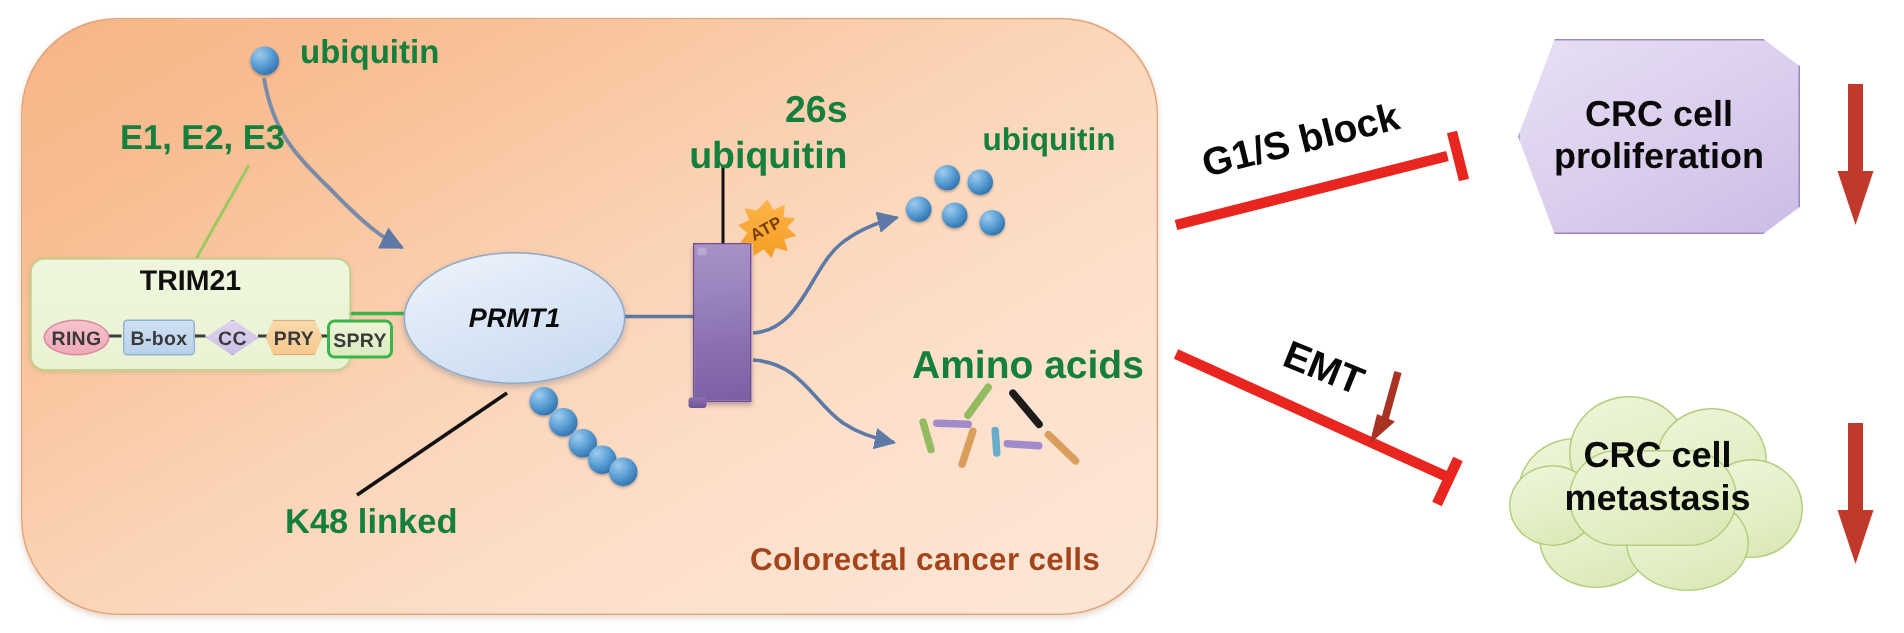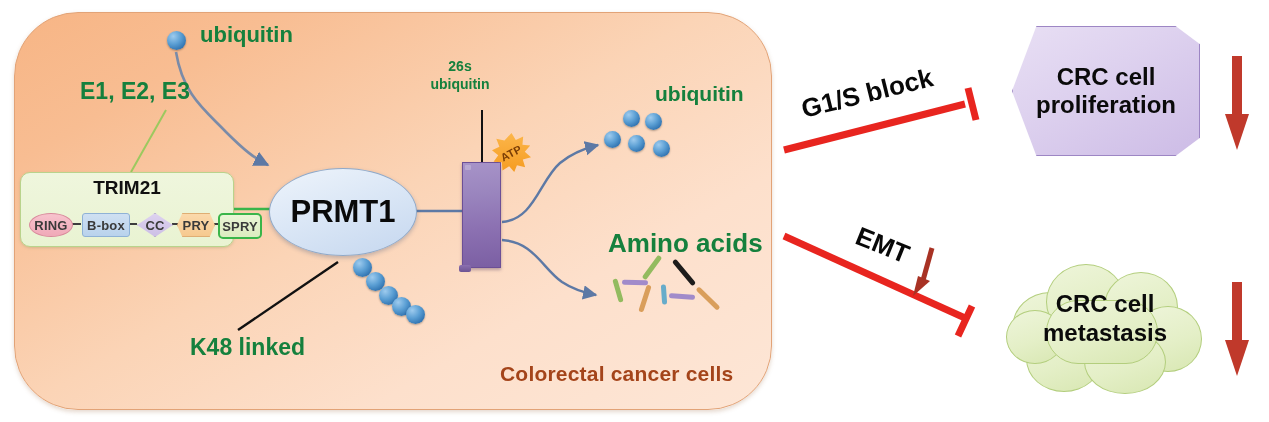--- a/index.html
+++ b/index.html
@@ -83,21 +83,21 @@
   .dom-link{position:absolute;top:14px;height:2px;background:#3d3d3d;}
 
   
   .prmt1{
     position:absolute;left:269px;top:168px;width:146px;height:86px;
     border-radius:50%;
     background:linear-gradient(160deg,#eef4fb 0%,#dbe7f6 46%,#c5d7ef 100%);
     border:1.4px solid #8fa9c9;
     box-shadow:0 2px 4px rgba(60,80,120,.3);
     display:flex;align-items:center;justify-content:center;
-    font-size:31px;font-weight:bold;color:#0a0a0a;
+    font-size:18px;font-weight:bold;color:#0a0a0a;font-style:italic;
   }
 
   
   .proteasome{
     position:absolute;left:462px;top:162px;width:37px;height:104px;
     background:linear-gradient(175deg,#a793c8 0%,#9a85be 30%,#8c71b2 62%,#7b5fa3 100%);
     border:1px solid #6c4f96;
     box-shadow:0 2px 3px rgba(60,40,90,.35);
   }
   .proteasome:before{
@@ -223,21 +223,21 @@
     <div class="ub" style="left:353px;top:258px;"></div>
     <div class="ub" style="left:366px;top:272px;"></div>
     <div class="ub" style="left:379px;top:286px;"></div>
     <div class="ub" style="left:392px;top:297px;"></div>
     <div class="ub" style="left:406px;top:305px;"></div>
   </div>
   <div class="blk" style="left:190px;top:333px;font-size:23px;line-height:1.3;">
     <div>K48 linked</div>
   </div>
 
-  <div class="blk" style="left:390px;top:58px;font-size:14px;line-height:1.25;text-align:center;width:140px;">
+  <div class="blk" style="left:425px;top:58px;font-size:25px;line-height:1.25;text-align:right;width:140px;">
     <div>26s</div>
     <div>ubiquitin</div>
   </div>
   <div class="proteasome"></div>
   <div class="atp">
     <span>ATP</span>
   </div>
 
   <div class="blk" style="left:655px;top:82px;font-size:21px;">ubiquitin</div>
   <div>

